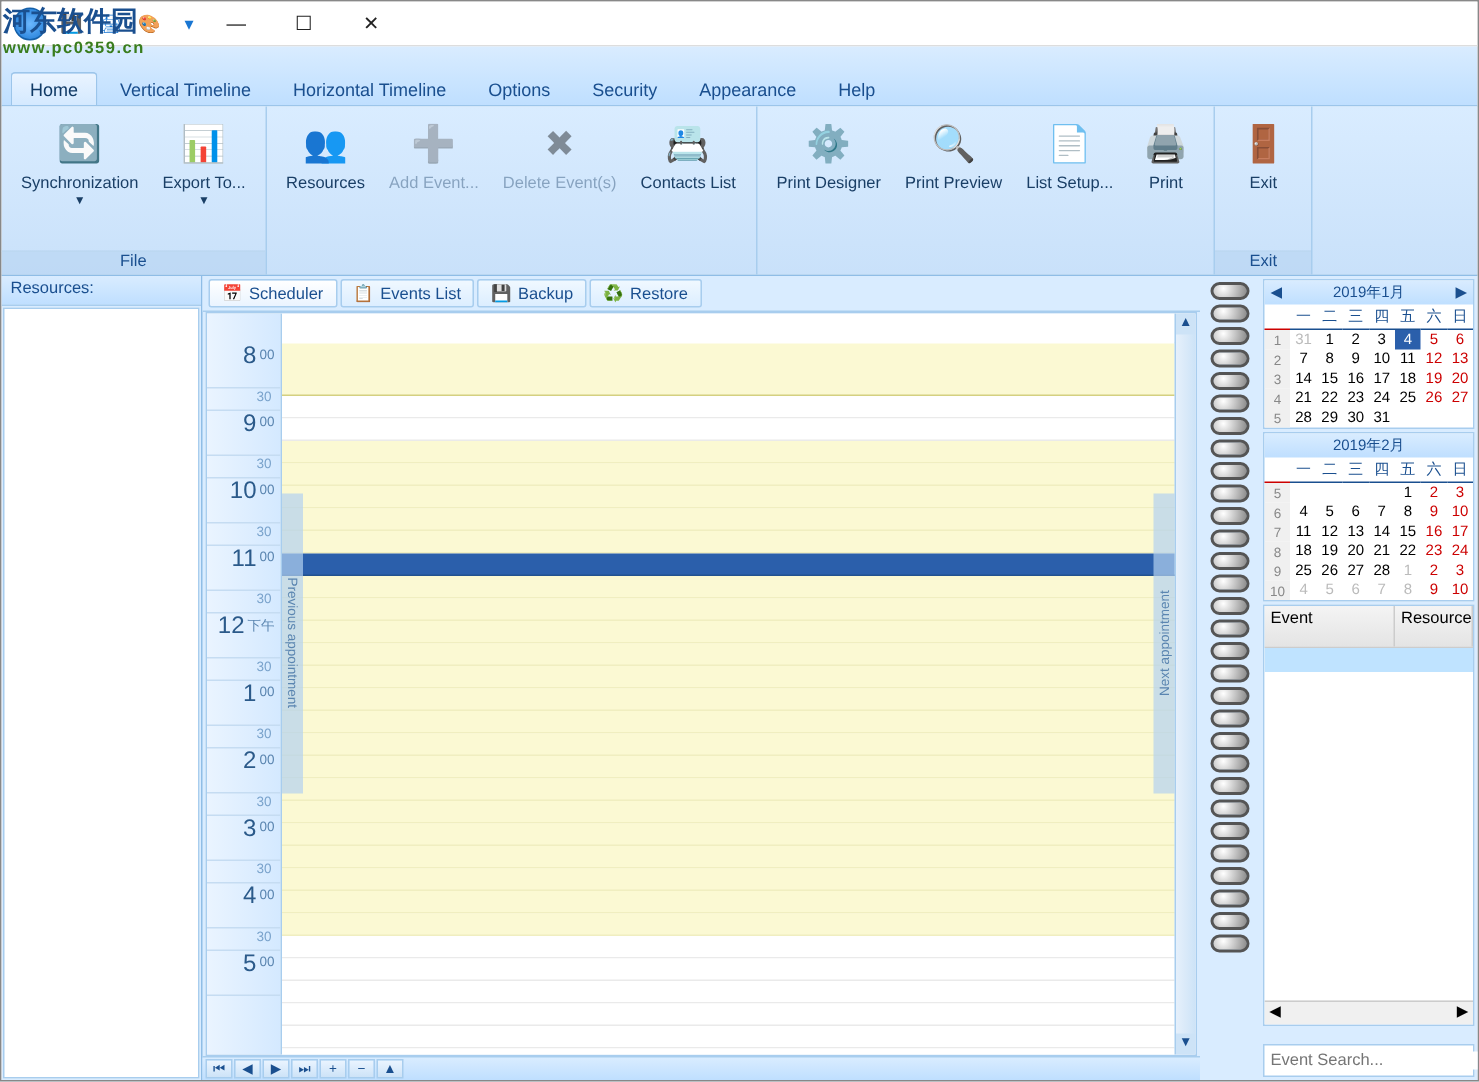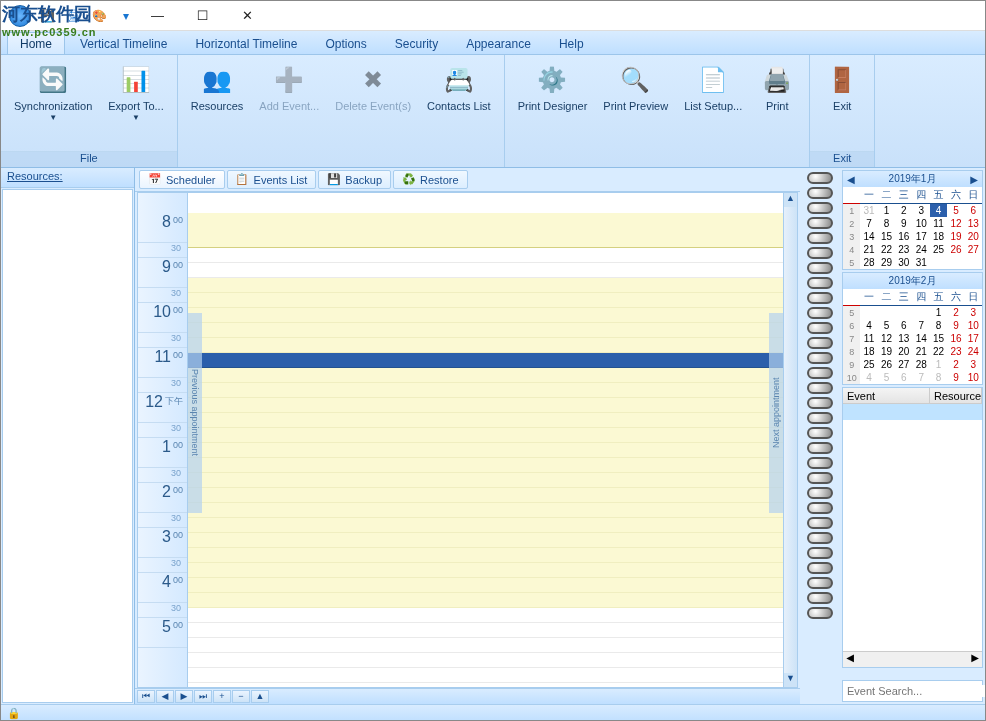--- a/index.html
+++ b/index.html
@@ -7,35 +7,35 @@
 .titlebar { height: 30px; background: #fff; display: flex; align-items: center; border-bottom: 1px solid #ddd; }
 .titlebar .left { display: flex; align-items: center; gap: 8px; padding-left: 8px; }
 .titlebar .icon-orb { width: 22px; height: 22px; border-radius: 50%; background: radial-gradient(#6cb8ff,#1976d2); border:1px solid #1660a8;}
 .titlebar .qat-btn { width: 18px; height: 18px; display:flex; align-items:center; justify-content:center; color:#1976d2; font-size:12px; }
 .titlebar .title { flex:1; text-align:center; font-size:12px; color:#222; }
 .titlebar .winbtns { display:flex; }
 .titlebar .winbtn { width:45px; height:28px; display:flex; align-items:center; justify-content:center; font-size:13px; color:#222; }
 .overlay-logo { position:absolute; top:2px; left:2px; font-size:14px; color:#3a7d1e; font-weight:bold; pointer-events:none; z-index:10;}
 .overlay-logo .cn { color:#1a4f8f; font-size:18px; font-weight:bold;}
 .overlay-logo .url { display:block; font-size:11px; color:#3a7d1e; letter-spacing:1px;}
-.tabs { height:24px; background: linear-gradient(#d9ecff,#bfdfff); display:flex; align-items:flex-end; padding-left:6px; gap:2px; border-bottom:1px solid #9cc5ea;}
+.tabs { height:40px; background: linear-gradient(#d9ecff,#bfdfff); display:flex; align-items:flex-end; padding-left:6px; gap:2px; border-bottom:1px solid #9cc5ea;}
 .tab { padding:4px 12px 3px; font-size:12px; color:#1a4f8f; cursor:pointer; border:1px solid transparent; border-bottom:none; border-radius:3px 3px 0 0;}
 .tab.active { background: linear-gradient(#eaf4ff,#d4e9ff); border-color:#9cc5ea; color:#103a66; font-weight:500;}
 .ribbon { height:113px; background: linear-gradient(#d9ecff,#c9e1fa); display:flex; border-bottom:1px solid #8fbde6;}
 .rgroup { border-right:1px solid #a8cdee; display:flex; flex-direction:column; }
 .rgroup-body { flex:1; display:flex; align-items:flex-start; padding:4px 6px; gap:2px;}
 .rgroup-label { height:18px; text-align:center; font-size:11px; color:#1a4f8f; background:rgba(180,210,240,.5); border-top:1px solid #bcd8f1;}
 .rbtn { display:flex; flex-direction:column; align-items:center; justify-content:flex-start; padding:2px 6px; min-width:52px; cursor:pointer; border:1px solid transparent; border-radius:3px; height:88px;}
 .rbtn.disabled { opacity:.4; cursor:default;}
 .rbtn .ico { width:32px; height:32px; margin:2px 0 4px; display:flex; align-items:center; justify-content:center; font-size:24px;}
 .rbtn .lbl { font-size:11px; color:#1a3f66; text-align:center; line-height:13px;}
 .rbtn .dd { font-size:8px; color:#1a3f66;}
 .workarea { display:flex; height: calc(721px - 30px - 24px - 113px - 18px); background:#d9ecff;}
 .lpanel { width:134px; border-right:1px solid #8fbde6; display:flex; flex-direction:column;}
-.lpanel-hdr { height:20px; padding:2px 6px; font-size:11px; color:#1a4f8f; background:linear-gradient(#d9ecff,#bfdfff); border-bottom:1px solid #a8cdee;text-decoration:underline;}
+.lpanel-hdr { height:20px; padding:2px 6px; font-size:11px; color:#1a4f8f; background:linear-gradient(#d9ecff,#bfdfff); border-bottom:1px solid #a8cdee;}
 .lpanel-body { flex:1; background:#fff; border:1px solid #a8cdee; margin:1px;}
 .mainpanel { flex:1; display:flex; flex-direction:column; position:relative;}
 .viewtabs { height:24px; display:flex; padding:2px 4px; gap:2px; background:#d9ecff; border-bottom:1px solid #a8cdee;}
 .vtab { display:flex; align-items:center; gap:4px; padding:2px 8px; font-size:11px; color:#1a4f8f; border:1px solid #a8cdee; background:linear-gradient(#f0f8ff,#dceeff); border-radius:2px; cursor:pointer;}
 .vtab.active { background:linear-gradient(#fff,#eaf4ff);}
 .vtab .vico { width:14px; height:14px; display:inline-block;}
 .schedgrid { flex:1; display:flex; background:#fff; border:1px solid #a8cdee; margin:0 2px; overflow:hidden; position:relative;}
 .datehdr { height:20px; background:linear-gradient(#eaf4ff,#d4e9ff); text-align:center; font-size:11px; color:#1a4f8f; border-bottom:1px solid #a8cdee; position:absolute; top:0; left:50px; right:14px; line-height:20px;}
 .timecol { width:50px; background:linear-gradient(to right,#eaf4ff,#d4e9ff); border-right:1px solid #a8cdee; padding-top:20px;}
 .timerow { height:30px; border-bottom:1px solid #c5dcf2; display:flex; align-items:flex-start; justify-content:flex-end; padding-right:4px;}
@@ -65,21 +65,21 @@
 .minical-hdr .nav { cursor:pointer; font-size:10px;}
 .minical table { width:100%; border-collapse:collapse; table-layout:fixed;}
 .minical th { font-size:10px; color:#1a4f8f; border-bottom:1px solid #1a4f8f; padding:1px; font-weight:normal;}
 .minical th:first-child { border-bottom:1px solid #c00;}
 .minical td { text-align:center; padding:1px 0; font-size:10px; cursor:pointer;}
 .minical td.wn { color:#888; font-size:9px; background:#f0f0f0;}
 .minical td.other { color:#bbb;}
 .minical td.today { background:#2b5fab; color:#fff;}
 .minical td.wkend { color:#c00;}
 .evlist { flex:1; background:#fff; border:1px solid #a8cdee; display:flex; flex-direction:column; overflow:hidden;}
-.evlist-hdr { display:flex; height:16px; background:linear-gradient(#f4f4f4,#e4e4e4); border-bottom:1px solid #ccc;}
+.evlist-hdr { display:flex; height:28px; background:linear-gradient(#f4f4f4,#e4e4e4); border-bottom:1px solid #ccc;}
 .evlist-hdr .col { padding:2px 4px; font-size:11px; border-right:1px solid #ccc;}
 .evlist-body { flex:1; background:#fff;}
 .evlist-body .row1 { height:16px; background:#bfe3ff;}
 .evlist-sb { height:16px; background:#f0f0f0; border-top:1px solid #ccc; display:flex;}
 .evlist-sb .sl { width:14px; text-align:center; font-size:10px;}
 .searchbox { height:22px; border:1px solid #a8cdee; background:#fff; display:flex; align-items:center; padding:0 4px; margin-top:10px;}
 .searchbox input { flex:1; border:none; outline:none; font-size:11px; color:#888;}
 .statusbar { height:18px; background:linear-gradient(#d9ecff,#bfdfff); border-top:1px solid #a8cdee; display:flex; align-items:center; padding:0 6px;}
 .statusbar .lock { font-size:11px; color:#d4a017;}
 </style>

